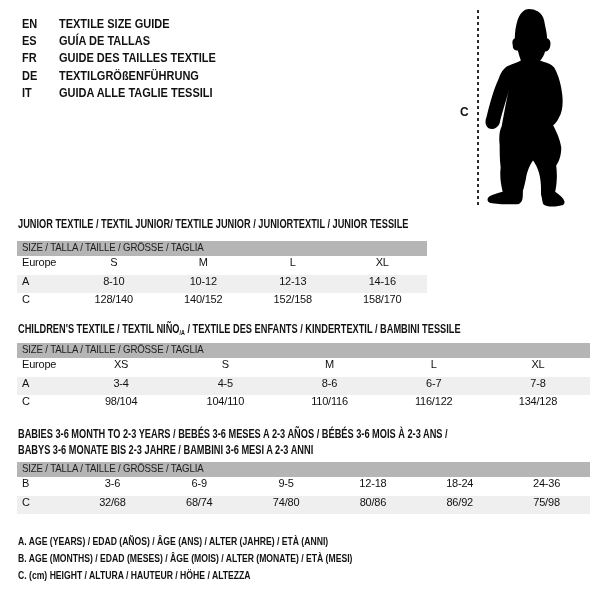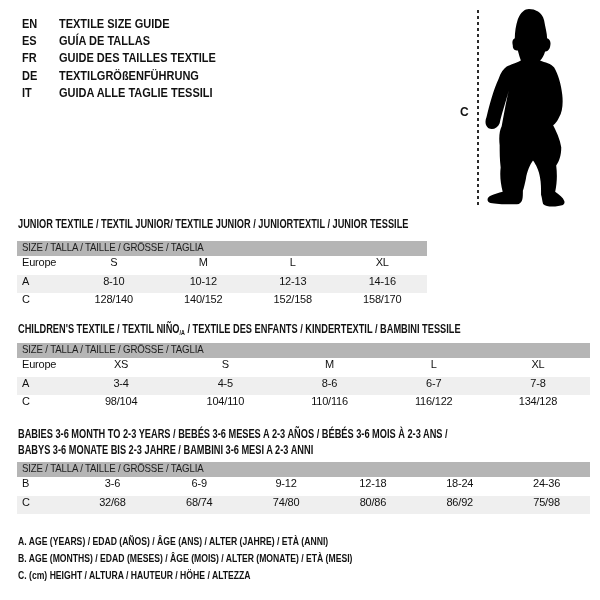--- a/index.html
+++ b/index.html
@@ -159,21 +159,21 @@
     <span style="display:block">BABYS 3-6 MONATE BIS 2-3 JAHRE / BAMBINI 3-6 MESI A 2-3 ANNI</span>
   </div>
   <div class="size-table" style="top:462px;width:573px;">
     <div class="size-bar">
       <span>SIZE / TALLA / TAILLE / GRÖSSE / TAGLIA</span>
     </div>
     <div class="trow">
       <span class="cell-label">B</span>
       <span class="cell">3-6</span>
       <span class="cell">6-9</span>
-      <span class="cell">9-12</span>
+      <span class="cell">9-5</span>
       <span class="cell">12-18</span>
       <span class="cell">18-24</span>
       <span class="cell">24-36</span>
     </div>
     <div class="trow shaded">
       <span class="cell-label">C</span>
       <span class="cell">32/68</span>
       <span class="cell">68/74</span>
       <span class="cell">74/80</span>
       <span class="cell">80/86</span>

